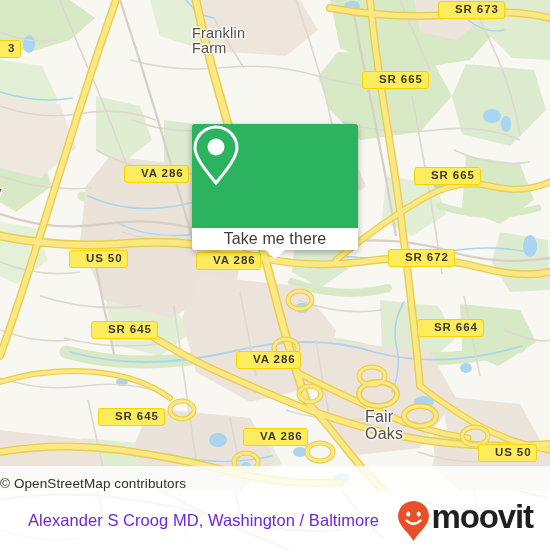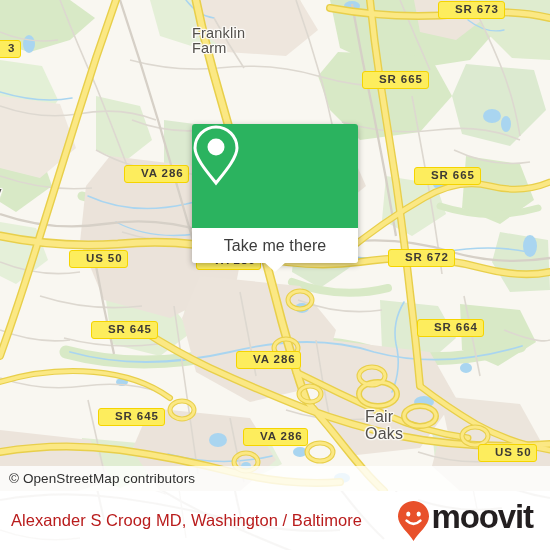--- a/index.html
+++ b/index.html
@@ -59,21 +59,21 @@
     z-index:40;
   }
   #popup-media{
     background:#2bb35f;
     height:104px;
     border-radius:3px 3px 0 0;
     display:flex;align-items:center;justify-content:center;
   }
   #popup-footer{
     background:#ffffff;
-    height:35px;
+    height:22px;
     border-radius:0 0 3px 3px;
     display:flex;align-items:center;justify-content:center;
     position:relative;
   }
   #popup-footer-label{
     color:#3c3c3c;
     font-size:16px;
     letter-spacing:.1px;
   }
   #popup-tail{
@@ -84,23 +84,22 @@
     border-right:11px solid transparent;
     border-top:10px solid #ffffff;
   }
 
   
   #attribution{
     position:absolute;
     left:0;top:466px;
     width:550px;height:25px;
     background:rgba(255,255,255,.80);
-    display:flex;align-items:center;
+    display:flex;align-items:flex-end;
     box-sizing:border-box;
-    padding-left:9px;
     z-index:30;
   }
   #attribution-text{
     font-size:13.5px;
     color:#2f2f2f;
     letter-spacing:.1px;
   }
 
   
   #footer{
@@ -112,23 +111,23 @@
     overflow:hidden;
   }
   #footer-watermark{
     position:absolute;left:0;top:-491px;width:550px;height:550px;
     opacity:.10;
     pointer-events:none;
   }
   #footer-title{
     position:relative;
     z-index:2;
-    margin-left:11px;
+    margin-left:28px;
     font-size:16.5px;
-    color:#b91c1c;
+    color:#6d28d9;
     letter-spacing:.05px;
     white-space:nowrap;
   }
   #brand{
     position:absolute;
     right:17px;top:50%;
     transform:translateY(-50%);
     display:flex;align-items:flex-start;
     z-index:2;
   }

